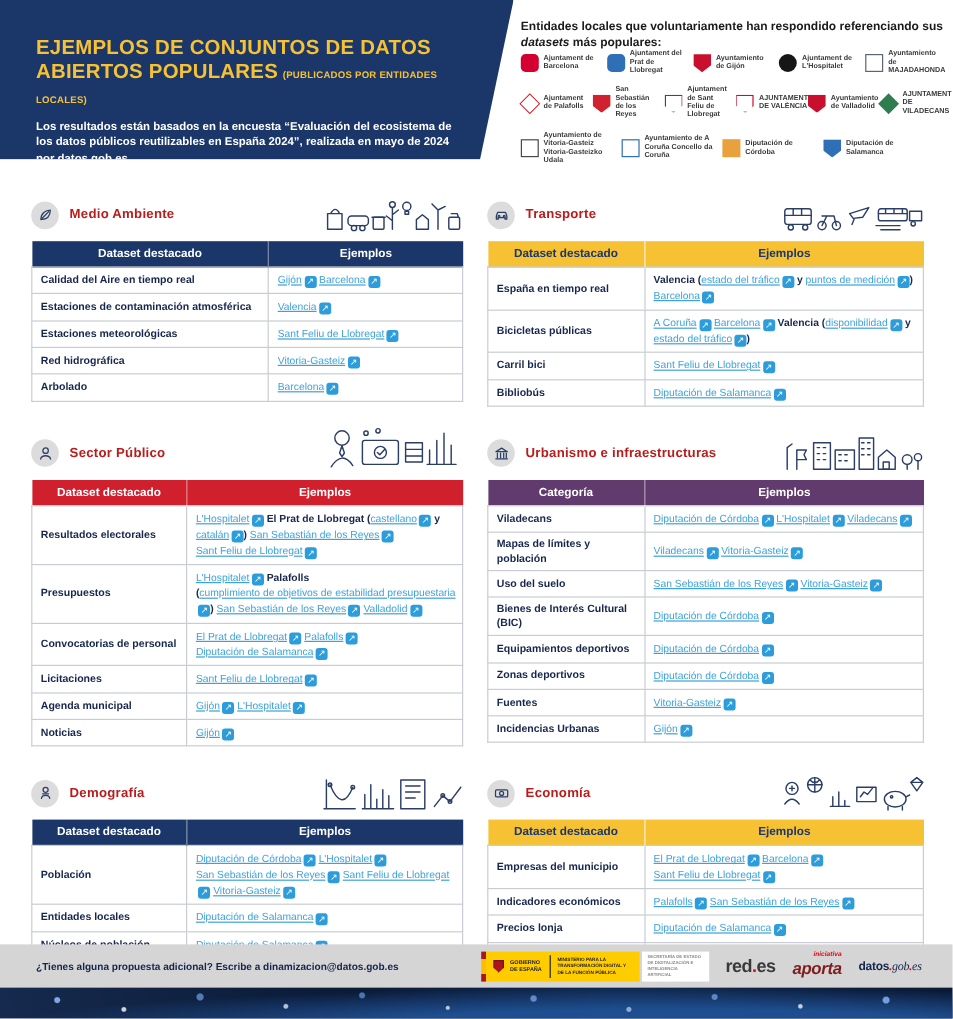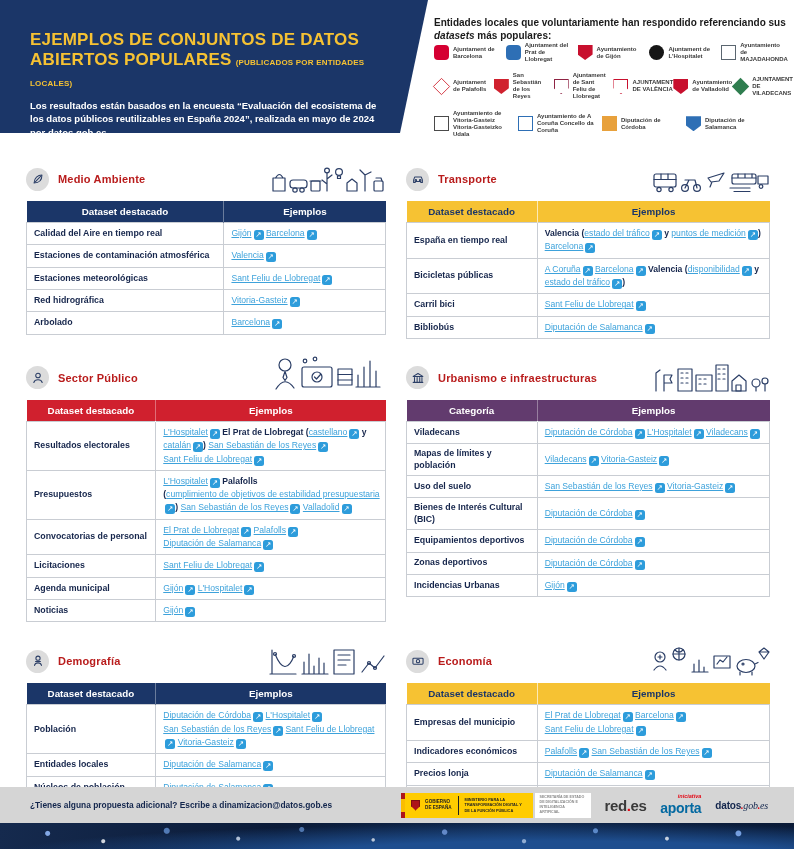--- a/index.html
+++ b/index.html
@@ -80,21 +80,21 @@
   .gov-crest { width:9px; height:11px; background:#AD1519; clip-path:polygon(0 0,100% 0,100% 62%,50% 100%,0 62%); border:1px solid #7a1012; }
   .gov-txt { font-size:4.6px; font-weight:bold; color:#222; line-height:1.25; }
   .gov-sep { width:1px; background:#222; align-self:stretch; margin:3px 1px; }
   .gov-min { font-size:3.9px; font-weight:bold; color:#222; width:62px; line-height:1.3; }
   .gov-white { background:#fff; display:flex; align-items:center; padding:0 5px; margin-left:2px; }
   .gov-sec { font-size:3.6px; color:#8a8a8a; width:46px; line-height:1.35; font-weight:bold; }
   .redes { font-size:15px; font-weight:bold; color:#3a3a3a; letter-spacing:-.4px; }
   .redes .dot { color:#E30613; }
   .aporta { text-align:right; line-height:1; }
   .aporta .inic { display:block; color:#E30613; font-size:5.5px; font-style:italic; font-weight:bold; margin-bottom:1px; }
-  .aporta .apr { font-size:14px; font-weight:bold; color:#0369a1; letter-spacing:-.3px; }
+  .aporta .apr { font-size:14px; font-weight:bold; font-style:italic; color:#7f1d1d; letter-spacing:-.3px; }
   .datos { font-size:10px; color:#13264D; letter-spacing:-.2px; }
   .datos .b { font-weight:bold; }
   .datos .srf { font-family:"Liberation Serif", serif; font-style:italic; }
   .datos .rd { color:#E30613; font-weight:bold; }
   .strip {
     position:absolute; left:0; right:0; bottom:0; height:26px;
     background:
       radial-gradient(circle at 6% 40%, rgba(150,190,255,.85) 0 2px, transparent 3px),
       radial-gradient(circle at 13% 70%, rgba(255,255,255,.8) 0 1.5px, transparent 2.5px),
       radial-gradient(circle at 21% 30%, rgba(110,160,230,.7) 0 2.5px, transparent 3.5px),
@@ -439,20 +439,24 @@
             </tr>
             <tr>
               <td class="lbl">Equipamientos deportivos</td>
               <td><span class="lnk">Diputación de Córdoba</span><span class="ext">↗</span></td>
             </tr>
             <tr>
               <td class="lbl">Zonas deportivos</td>
               <td><span class="lnk">Diputación de Córdoba</span><span class="ext">↗</span></td>
             </tr>
             <tr>
+              <td class="lbl">Fuentes</td>
+              <td><span class="lnk">Vitoria-Gasteiz</span><span class="ext">↗</span></td>
+            </tr>
+            <tr>
               <td class="lbl">Incidencias Urbanas</td>
               <td><span class="lnk">Gijón</span><span class="ext">↗</span></td>
             </tr>
           </tbody>
         </table>
       </section>
       <section class="sec sec-demografia">
         <div class="sec-head">
           <span class="badge">
             <svg viewBox="0 0 16 16" stroke="#2B3E66" stroke-width="1.2" fill="none" stroke-linecap="round" stroke-linejoin="round">

